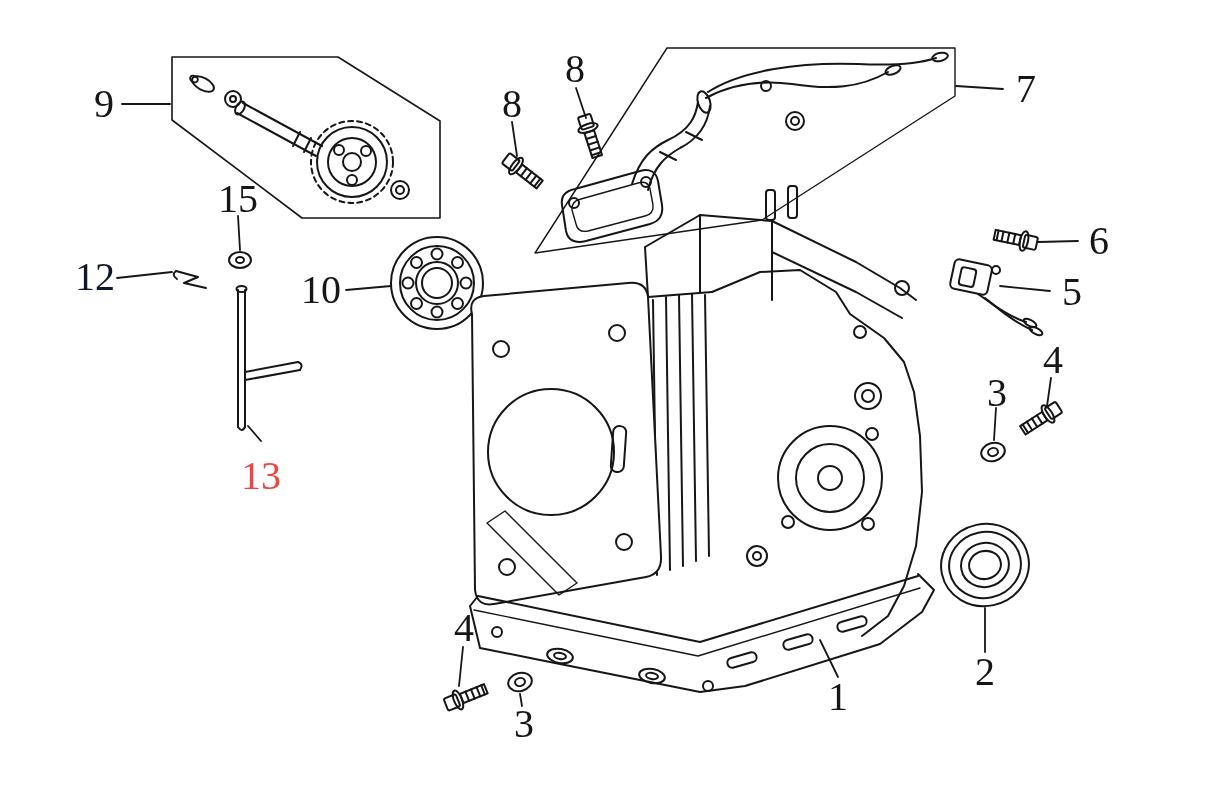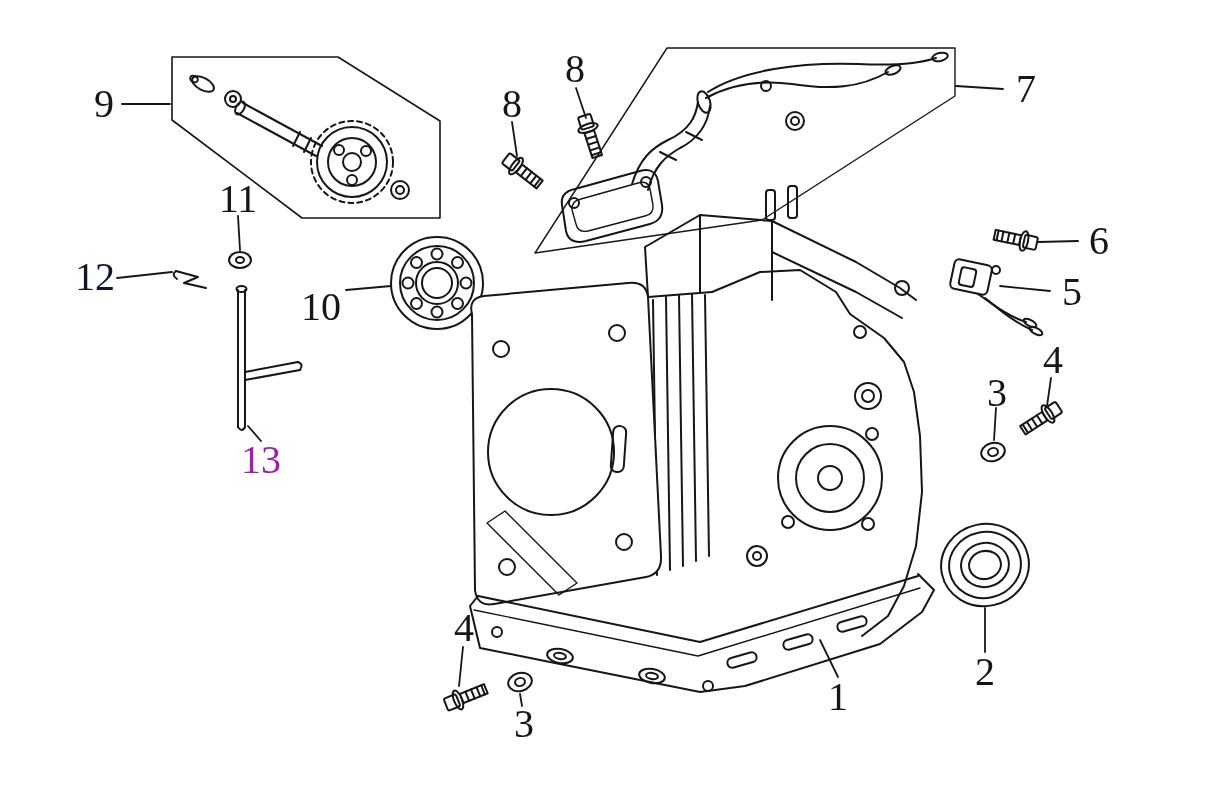--- a/index.html
+++ b/index.html
@@ -249,24 +249,24 @@
         <line x1="985" y1="652" x2="985" y2="608"></line>
         <line x1="838" y1="677" x2="820" y2="640"></line>
         <line x1="463" y1="647" x2="459" y2="686"></line>
         <line x1="522" y1="706" x2="520" y2="694"></line>
       </g>
     </g>
   </svg>
 
   <div>
       <div class="part-label" style="left: 104px; top: 104px; color: rgb(22, 22, 22);">9</div>
-      <div class="part-label" style="left: 238px; top: 199px; color: rgb(22, 22, 22);">11</div>
+      <div class="part-label" style="left: 238px; top: 199px; color: rgb(22, 22, 22);">15</div>
       <div class="part-label" style="left: 95px; top: 277px; color: #0f172a;">12</div>
-      <div class="part-label" style="left: 321px; top: 290px; color: rgb(22, 22, 22); margin-top: 17px;">10</div>
-      <div class="part-label" style="left: 261px; top: 460px; color: #a21caf;">13</div>
+      <div class="part-label" style="left: 321px; top: 290px; color: rgb(22, 22, 22);">10</div>
+      <div class="part-label" style="left: 261px; top: 476px; color: #ef4444;">13</div>
       <div class="part-label" style="left: 512px; top: 104px; color: rgb(22, 22, 22);">8</div>
       <div class="part-label" style="left: 575px; top: 69px; color: rgb(22, 22, 22);">8</div>
       <div class="part-label" style="left: 1026px; top: 89px; color: rgb(22, 22, 22);">7</div>
       <div class="part-label" style="left: 1099px; top: 241px; color: rgb(22, 22, 22);">6</div>
       <div class="part-label" style="left: 1072px; top: 292px; color: rgb(22, 22, 22);">5</div>
       <div class="part-label" style="left: 1053px; top: 360px; color: rgb(22, 22, 22);">4</div>
       <div class="part-label" style="left: 997px; top: 393px; color: rgb(22, 22, 22);">3</div>
       <div class="part-label" style="left: 985px; top: 672px; color: rgb(22, 22, 22);">2</div>
       <div class="part-label" style="left: 838px; top: 697px; color: rgb(22, 22, 22);">1</div>
       <div class="part-label" style="left: 464px; top: 628px; color: rgb(22, 22, 22);">4</div>

